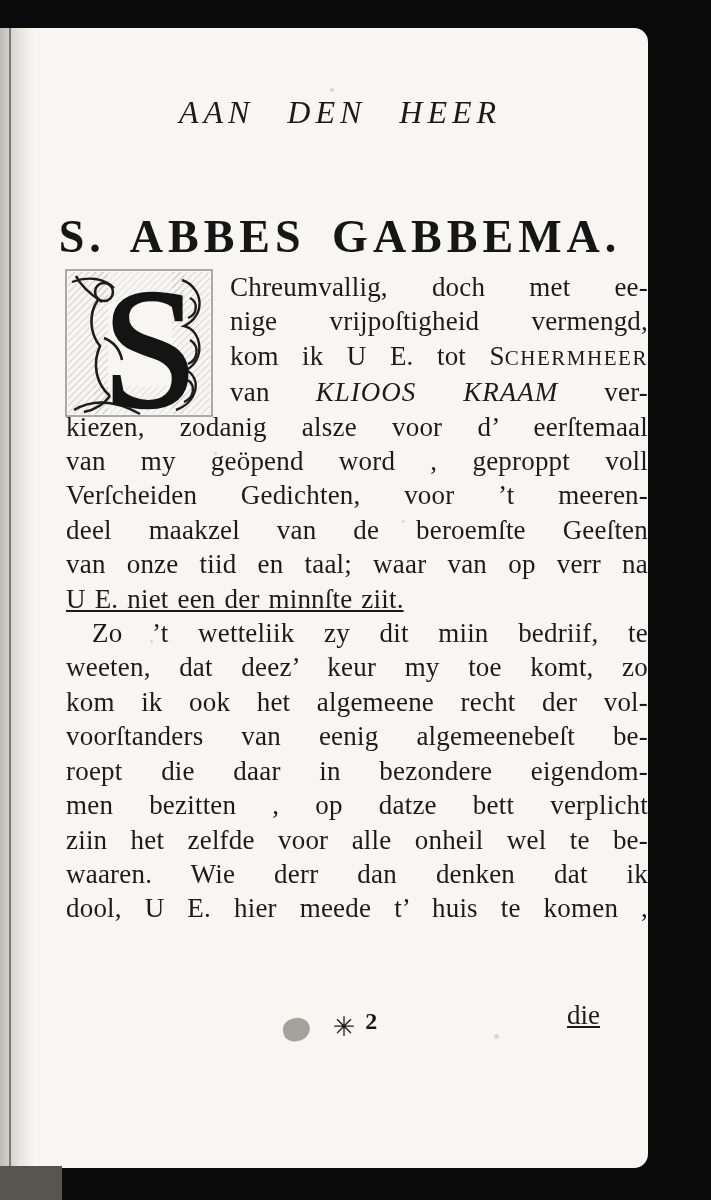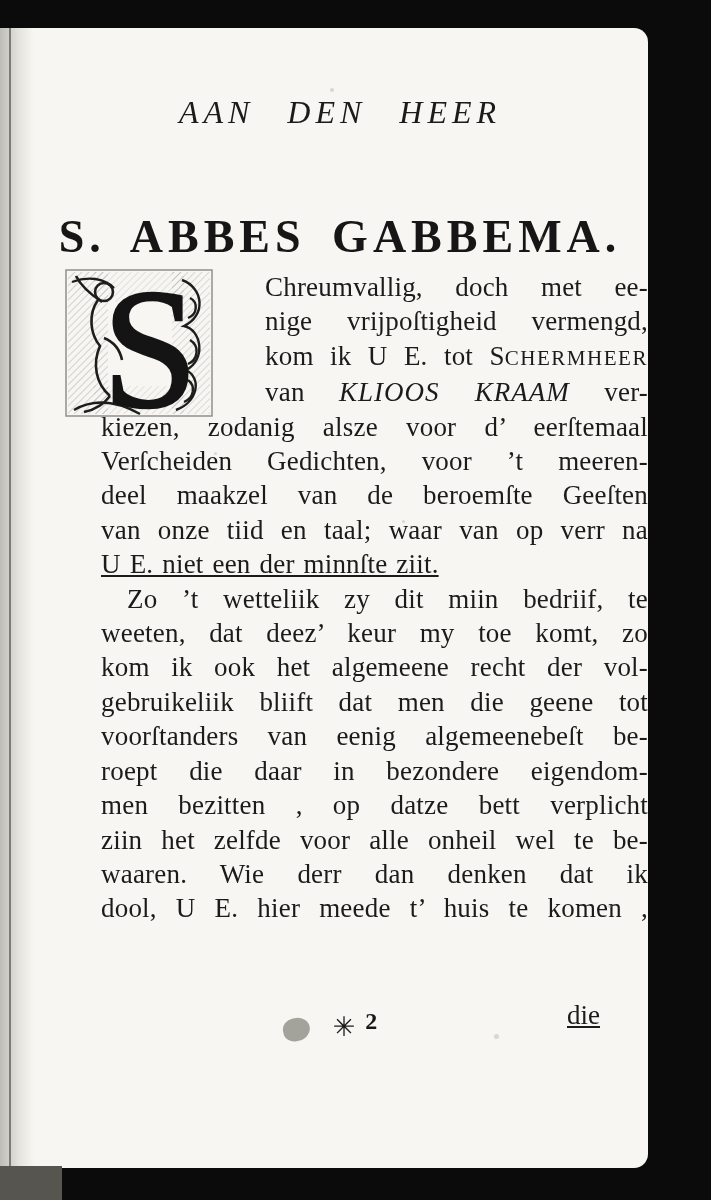--- a/index.html
+++ b/index.html
@@ -44,21 +44,21 @@
   }
   .drop-cap{
     position:absolute;left:64px;top:240px;width:150px;height:150px;
   }
   .text-block{
     position:absolute;left:66px;top:242px;width:582px;
     font-size:27px;line-height:34.4px;
     letter-spacing:.2px;word-spacing:2px;
     color:var(--ink,#1b1b1b);
   }
-  .line{text-align:justify;text-align-last:justify;white-space:nowrap;margin-left:35px;}
+  .line{text-align:justify;text-align-last:justify;white-space:nowrap;}
   .line.indented{padding-left:164px;}
   .line.para-indent{text-indent:26px;font-family:Liberation Serif, serif;}
   .line.align-left{text-align-last:left;text-decoration:underline;}
   .seg-smallcaps{font-size:.78em;letter-spacing:1.5px;}
   .seg-italic{font-style:italic;letter-spacing:1px;}
   .catchword{
     position:absolute;right:48px;top:972px;
     font-size:27px;color:var(--ink,#1b1b1b);text-decoration:underline;
   }
   .signature{
@@ -121,28 +121,28 @@
 
     <text x="86" y="138" text-anchor="middle" font-size="172" font-family="Liberation Serif, DejaVu Serif, serif" fill="#141414" stroke="#141414" stroke-width="2.5">S</text>
   </svg>
 
   <div class="text-block">
       <div class="line indented"><span>Chreumvallig, doch met ee-</span></div>
       <div class="line indented"><span>nige vrijpoſtigheid vermengd,</span></div>
       <div class="line indented"><span>kom ik U E. tot </span><span>S</span><span class="seg-smallcaps">CHERMHEER</span></div>
       <div class="line indented"><span>van </span><span class="seg-italic">KLIOOS KRAAM</span><span> ver-</span></div>
       <div class="line"><span>kiezen, zodanig alsze voor d’ eerſtemaal</span></div>
+      <div class="line"><span>van my geöpend word , geproppt voll</span></div>
       <div class="line"><span>Verſcheiden Gedichten, voor ’t meeren-</span></div>
       <div class="line"><span>deel maakzel van de beroemſte Geeſten</span></div>
       <div class="line"><span>van onze tiid en taal; waar van op verr na</span></div>
       <div class="line align-left"><span>U E. niet een der minnſte ziit.</span></div>
       <div class="line para-indent"><span>Zo ’t wetteliik zy dit miin bedriif, te</span></div>
       <div class="line"><span>weeten, dat deez’ keur my toe komt, zo</span></div>
       <div class="line"><span>kom ik ook het algemeene recht der vol-</span></div>
-      <div class="line"><span>gebruikeliik bliift dat men die geene tot</span></div>
       <div class="line"><span>voorſtanders van eenig algemeenebeſt be-</span></div>
       <div class="line"><span>roept die daar in bezondere eigendom-</span></div>
       <div class="line"><span>men bezitten , op datze bett verplicht</span></div>
       <div class="line"><span>ziin het zelfde voor alle onheil wel te be-</span></div>
       <div class="line"><span>waaren.  Wie derr dan denken dat ik</span></div>
       <div class="line"><span>dool, U E. hier meede t’ huis te komen ,</span></div>
     </div>
 
   <div class="catchword">die</div>
 

